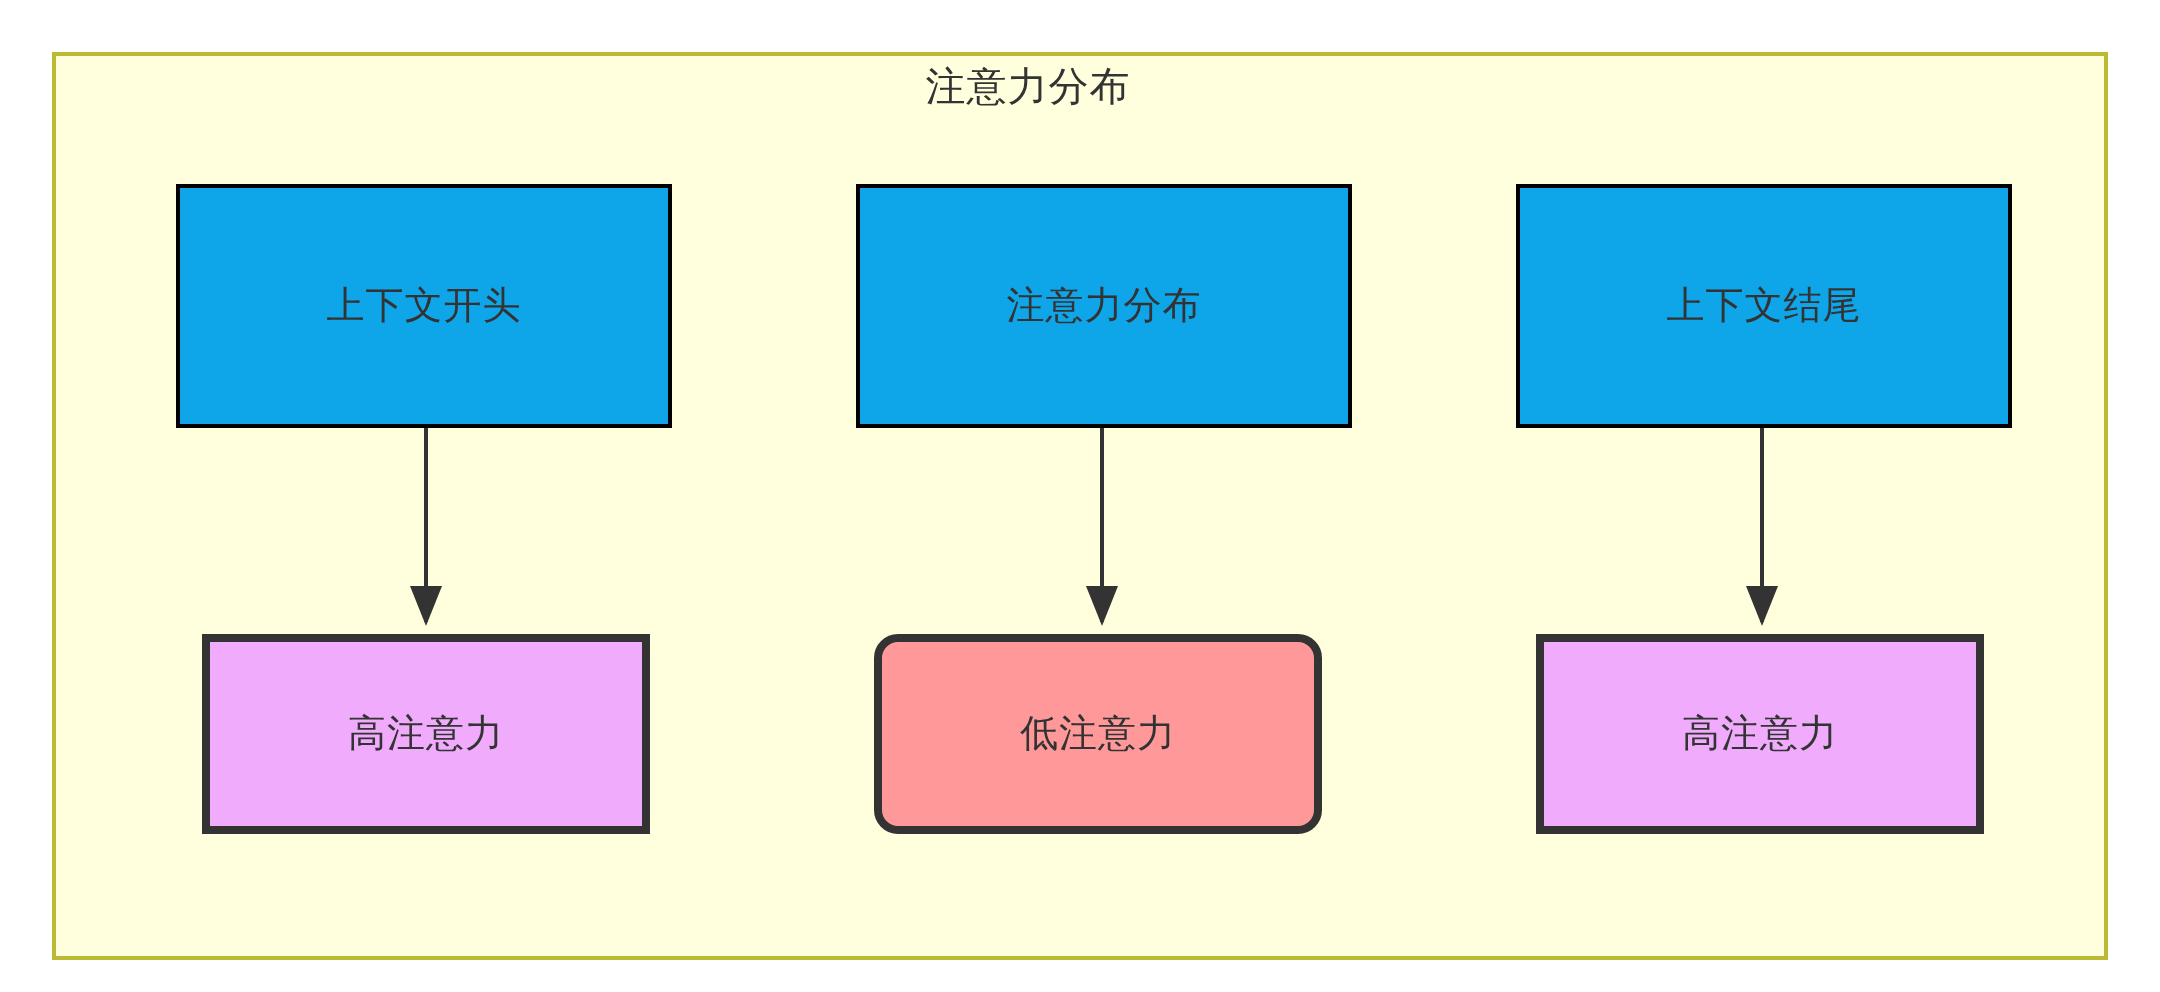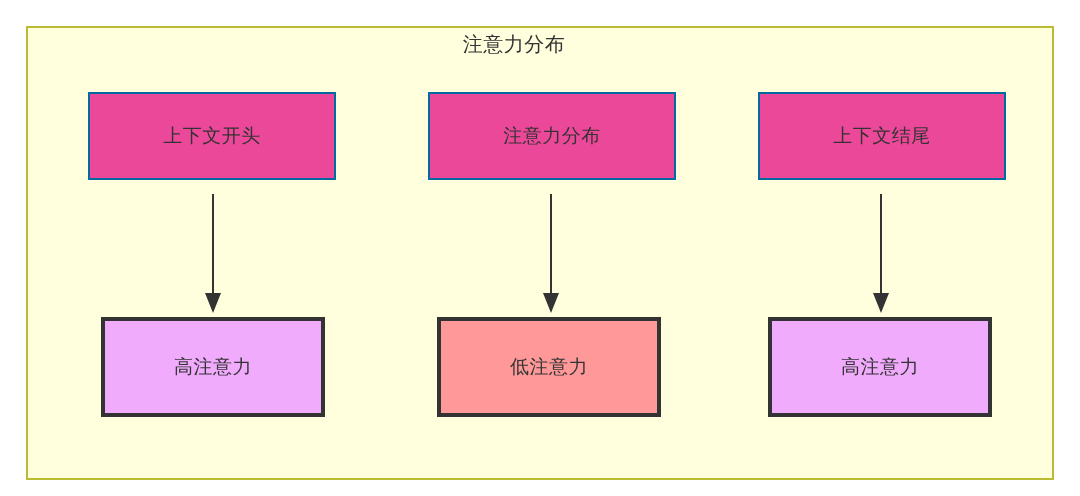--- a/index.html
+++ b/index.html
@@ -52,34 +52,34 @@
     display: flex;
     align-items: center;
     justify-content: center;
     font-size: 19px;
     color: #333333;
     letter-spacing: 0.5px;
     text-align: center;
   }
 
   .node.ctx {
-    background: #ec4899;
-    border: 2px solid #0369a1;
+    background: #0ea5e9;
+    border: 2px solid #000000;
     width: 248px;
-    height: 88px;
+    height: 122px;
   }
 
   .node.attn {
     width: 224px;
     height: 100px;
     border: 4px solid #333333;
   }
 
   .node.attn.high { background: #f0abfc; }
-  .node.attn.low  { background: #ff9999; }
+  .node.attn.low  { background: #ff9999; border-radius: 12px; }
 
   
   #node-ctx-start  { left: 88px;  top: 92px; }
   #node-ctx-middle { left: 428px; top: 92px; }
   #node-ctx-end    { left: 758px; top: 92px; }
 
   
   #node-attn-start  { left: 101px; top: 317px; }
   #node-attn-middle { left: 437px; top: 317px; }
   #node-attn-end    { left: 768px; top: 317px; }

